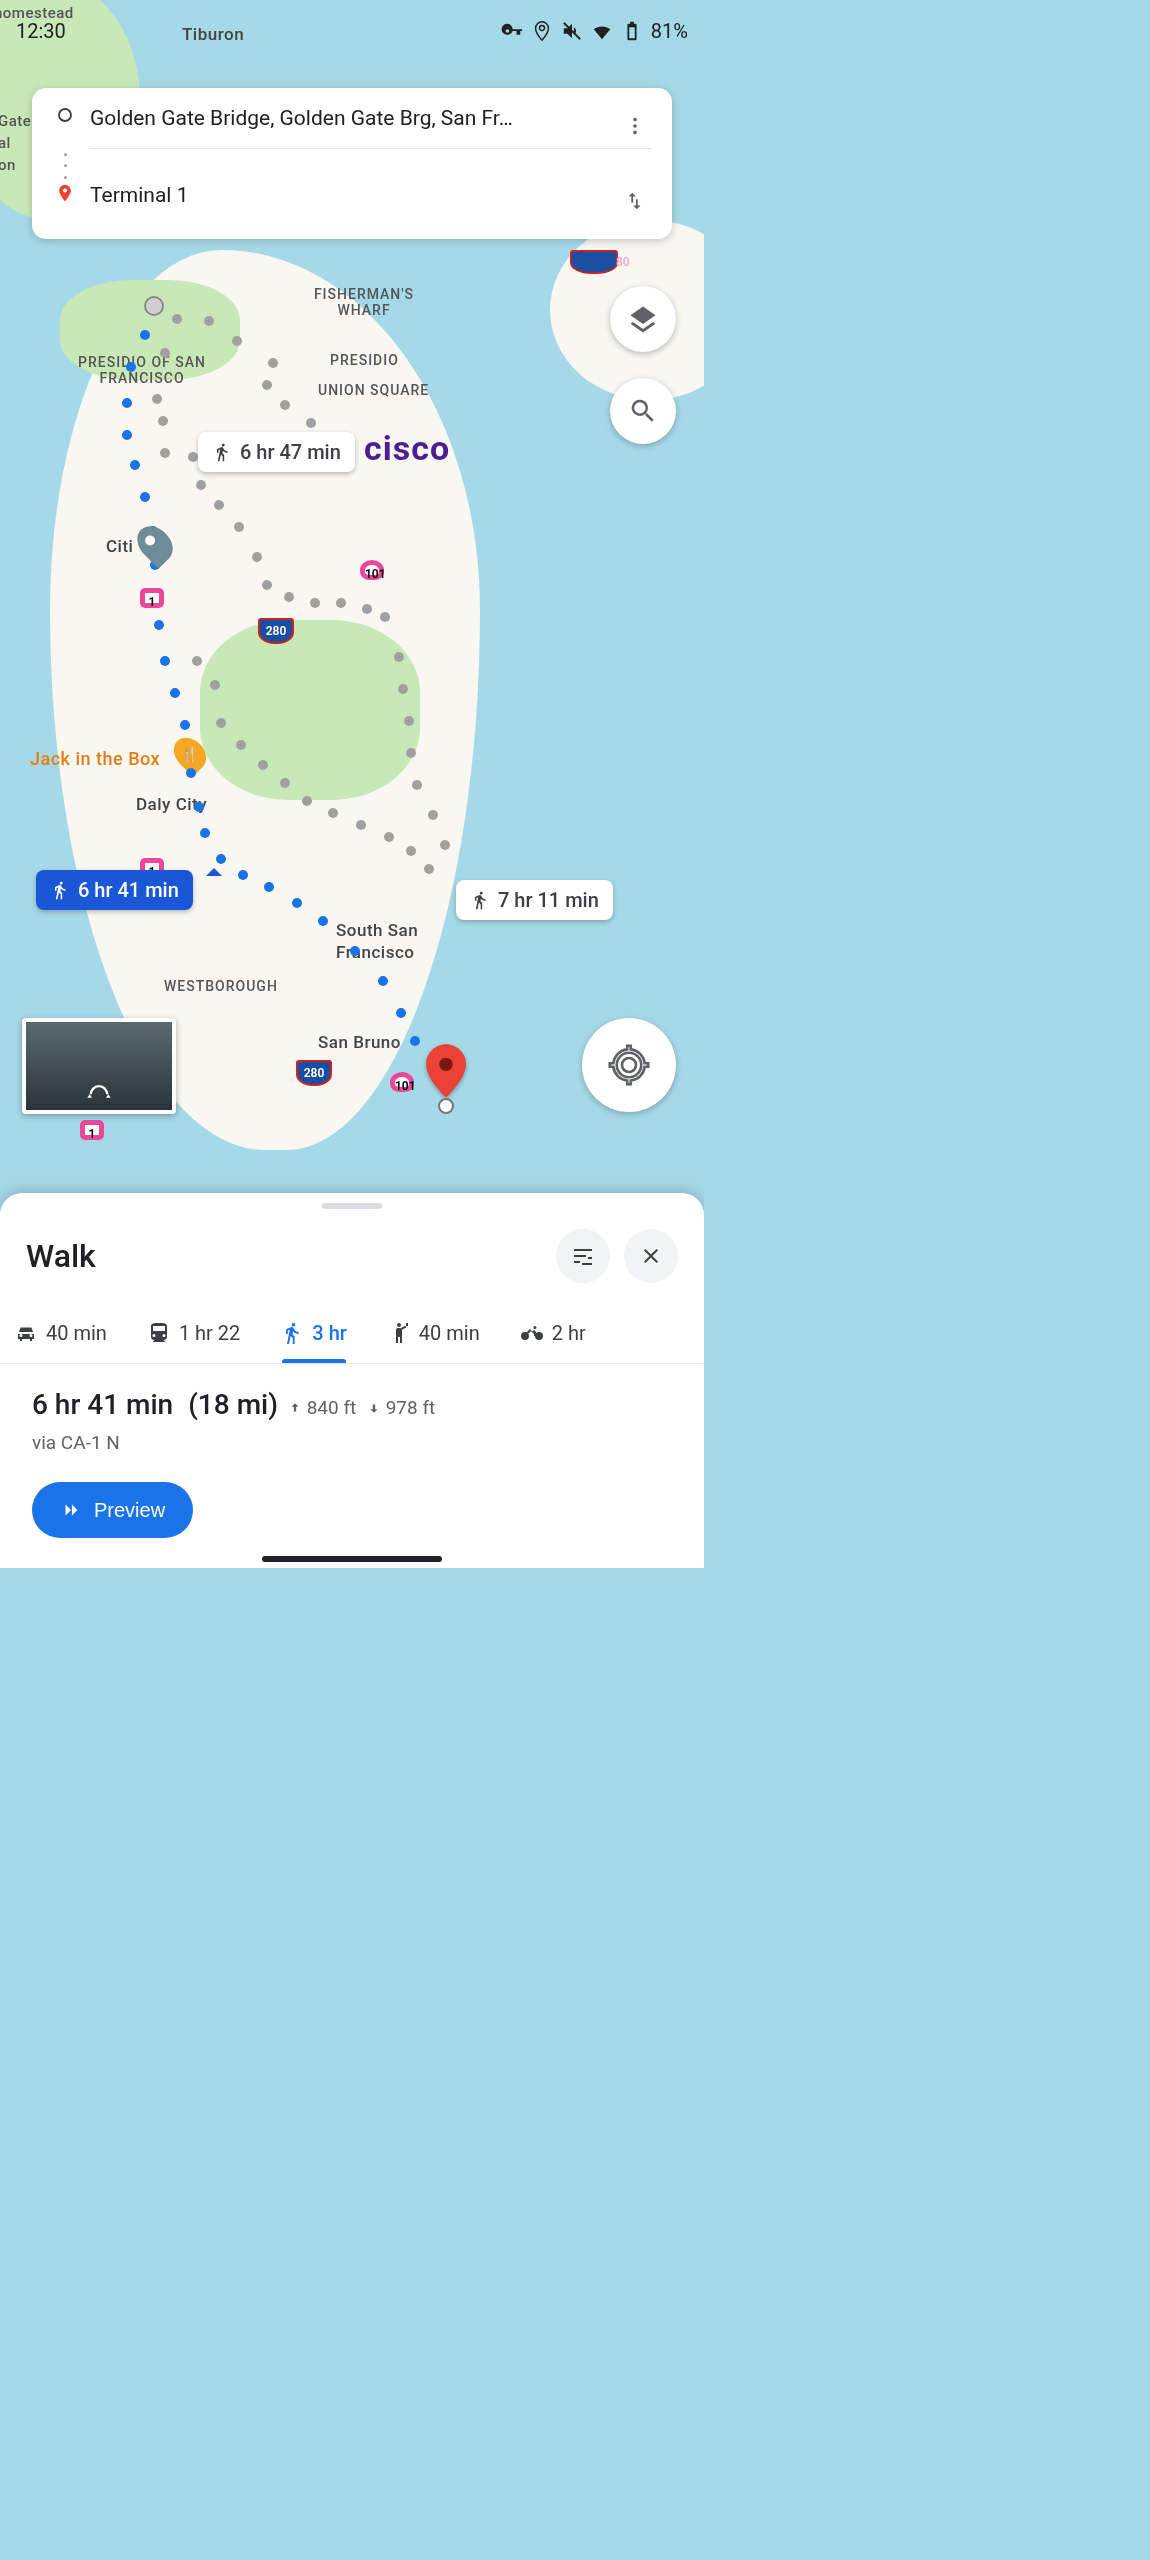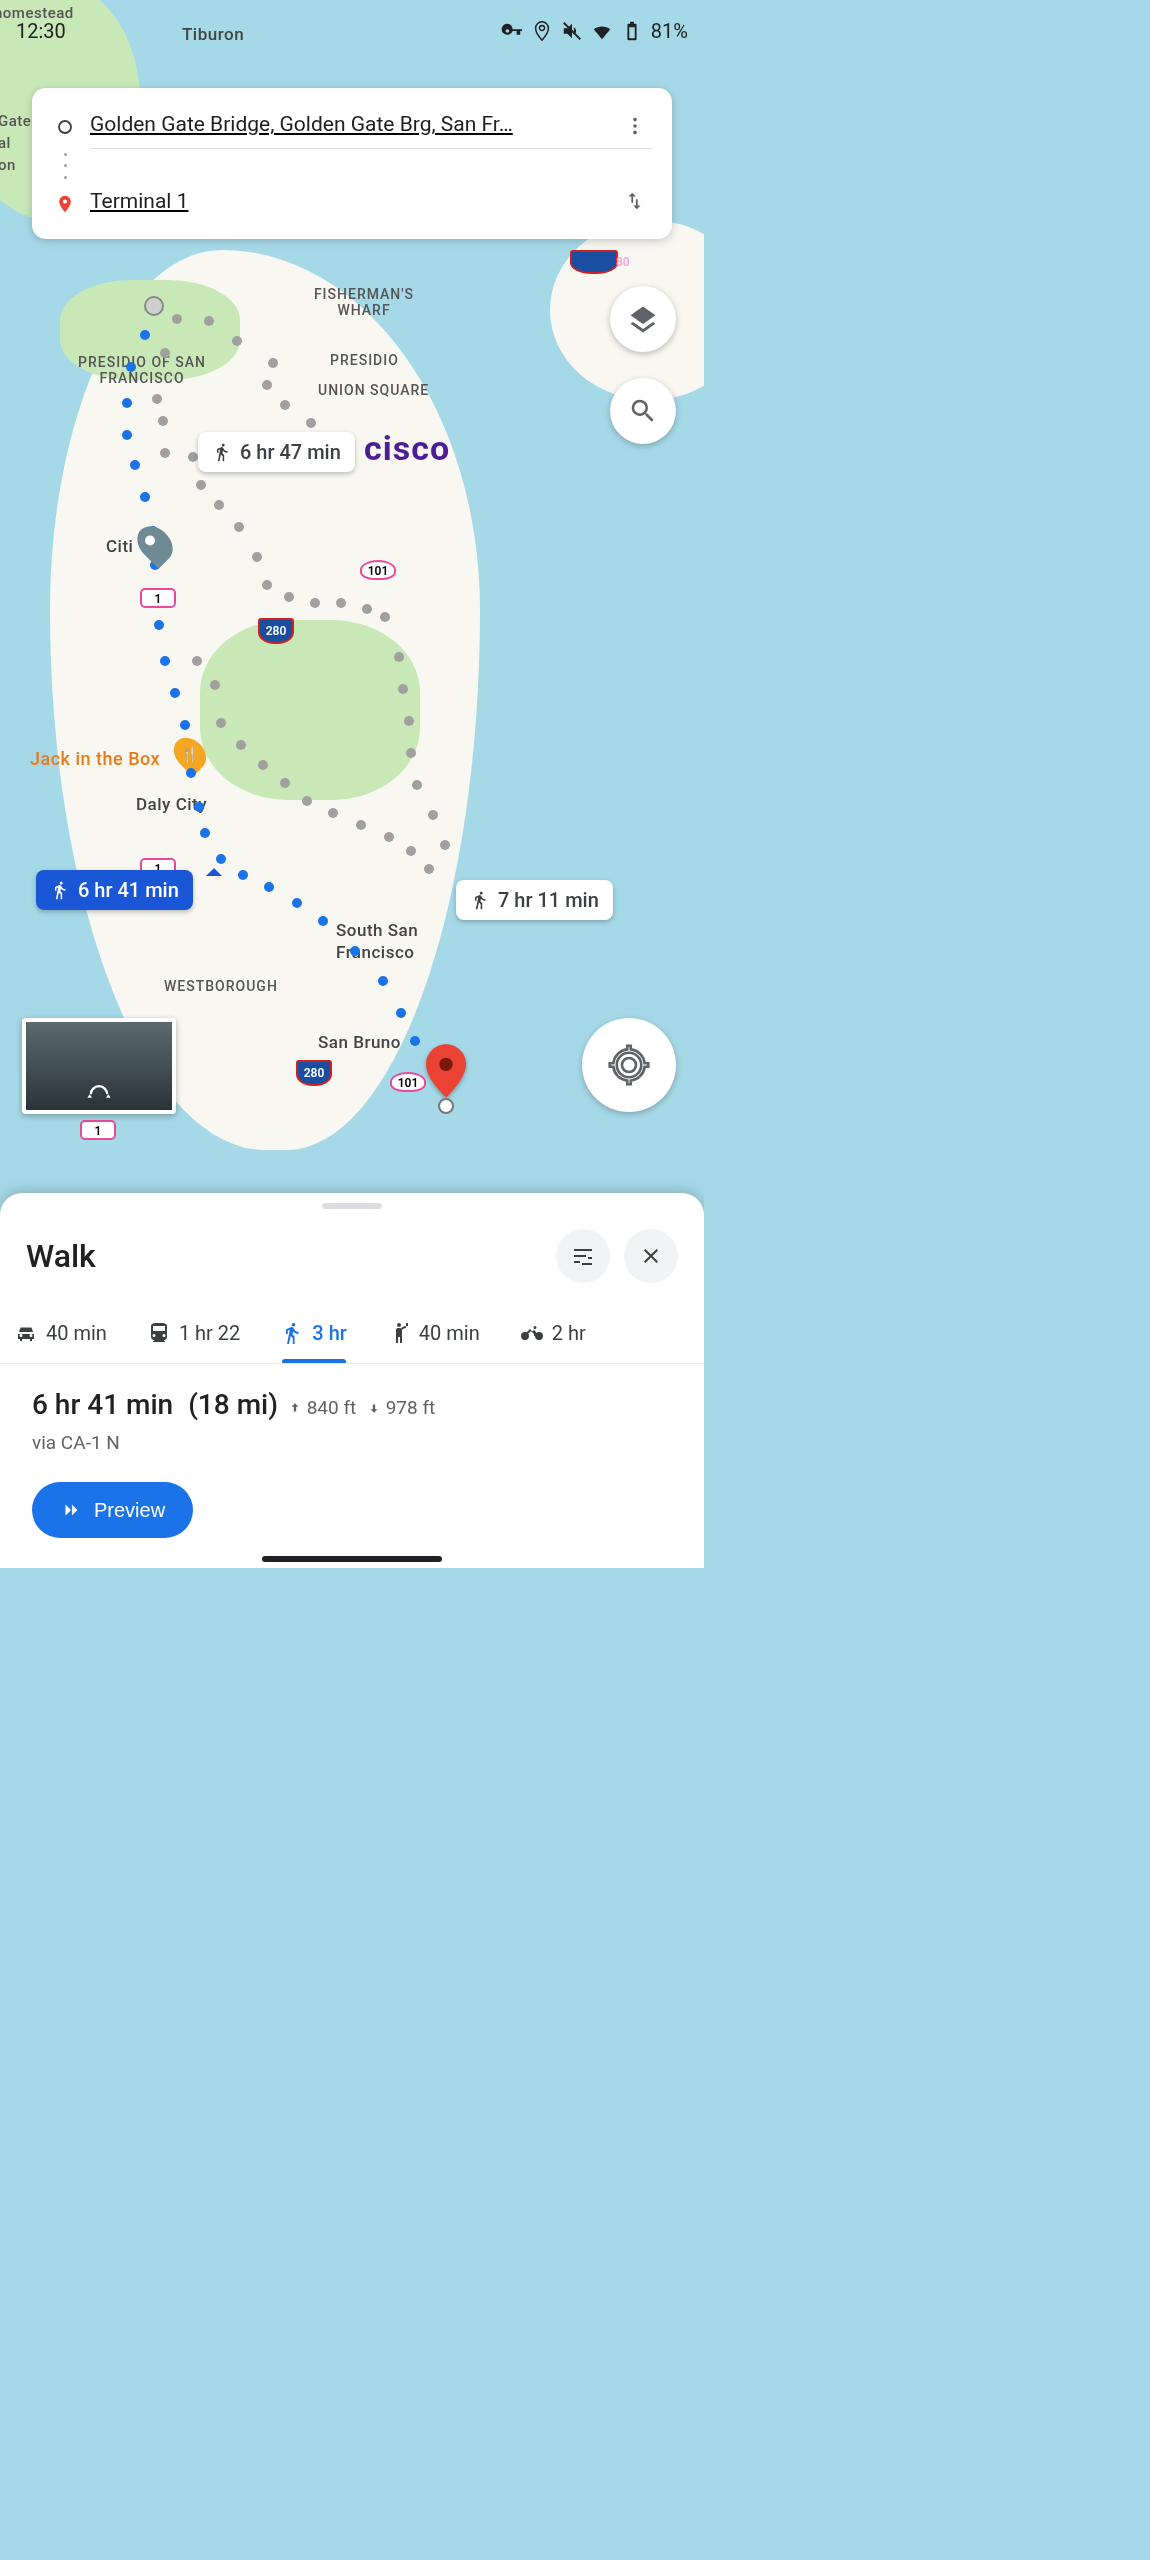--- a/index.html
+++ b/index.html
@@ -12,21 +12,21 @@
   .status-right svg { width: 22px; height: 22px; fill: #202124; }
 
   
   .map-area { position: absolute; inset: 0; background: #a6d9e8; }
   .land { position: absolute; background: #f8f7f2; }
   .land.sf { left: 50px; top: 250px; width: 430px; height: 900px; border-radius: 40% 60% 45% 50% / 40% 40% 60% 60%; }
   .land.top-left { left: -40px; top: -20px; width: 180px; height: 240px; background: #c9e8b8; border-radius: 50%; }
   .land.top-right { left: 550px; top: 220px; width: 200px; height: 180px; border-radius: 50%; }
   .land.presidio { left: 60px; top: 280px; width: 180px; height: 100px; background: #c9e8b8; border-radius: 40%; }
   .land.park { left: 200px; top: 620px; width: 220px; height: 180px; background: #c9e8b8; border-radius: 40%; }
-  .hwy { position: absolute; background: #fff; width: 36px; height: 20px; border: 2px solid #ec4899; border-radius: 5px; font-size: 12px; text-align: center; line-height: 18px; font-weight: 600; }
+  .hwy { position: absolute; background: #fff; width: 24px; height: 20px; border: 5px solid #ec4899; border-radius: 5px; font-size: 12px; text-align: center; line-height: 18px; font-weight: 600; }
   .hwy.us { border-radius: 50% 50% 40% 40%; }
   .hwy.i280 { background: #1a4ea0; color: #fff; border: 2px solid #c22; width: 36px; height: 26px; line-height: 22px; border-radius: 3px 3px 45% 45%; }
   .hwy.i80 { background: #1a4ea0; color: #f9a8d4; border: 2px solid #c22; width: 32px; height: 24px; line-height: 20px; border-radius: 3px 3px 45% 45%; padding-left: 44px; }
 
   .map-text { position: absolute; color: #555; font-size: 15px; font-weight: 500; letter-spacing: .5px; }
   .map-text.small { font-size: 14px; letter-spacing: 1px; }
   .map-text.city { font-size: 17px; color: #444; }
   .map-text.big { font-size: 34px; font-weight: 700; color: #4c1d95; letter-spacing: 1px; }
   .map-text.orange { color: #e67c17; font-size: 18px; }
   .food-pin { position: absolute; width: 28px; height: 36px; background: #f5a623; border-radius: 50% 50% 50% 0; transform: rotate(-45deg); display:flex; align-items:center; justify-content:center; }
@@ -42,21 +42,21 @@
   .dest-pin svg { width: 40px; height: 54px; fill: #ea4335; filter: drop-shadow(0 2px 2px rgba(0,0,0,.3)); }
   .dest-dot { position:absolute; width:16px; height:16px; background:#fff; border:2px solid #777; border-radius:50%; }
 
   .route-bubble { position: absolute; background: #fff; border-radius: 8px; padding: 8px 14px; font-size: 20px; font-weight: 500; color: #3c4043; display: flex; align-items: center; gap: 8px; box-shadow: 0 2px 5px rgba(0,0,0,.25); }
   .route-bubble.active { background: #1a57d6; color: #fff; }
   .route-bubble.active::after { content:""; position:absolute; top:-10px; left:170px; border:8px solid transparent; border-bottom-color:#1a57d6; }
   .route-bubble svg { width: 20px; height: 20px; fill: currentColor; }
 
   
   .dir-card { position: absolute; top: 88px; left: 32px; right: 32px; background: #fff; border-radius: 14px; box-shadow: 0 2px 10px rgba(0,0,0,.2); padding: 18px 20px 14px; z-index: 40; }
-  .dir-row { display: flex; align-items: center; min-height: 42px; text-decoration: underline; }
+  .dir-row { display: flex; align-items: flex-start; min-height: 42px; }
   .dir-row .marker { width: 26px; display:flex; justify-content:center; }
   .dir-row .txt { flex: 1; font-size: 21px; color: #202124; margin-left: 12px; padding-bottom: 6px; white-space: nowrap; overflow: hidden; text-overflow: ellipsis; }
   hr.waypoint-divider { border:none; border-top:1px solid #e0e0e0; margin: 0 0 0 38px; }
   .mid-dots { width: 26px; height: 34px; display:flex; flex-direction:column; align-items:center; justify-content:space-around; }
   .mid-dots span { width:3px; height:3px; background:#9aa0a6; border-radius:50%; }
   .dir-actions { position:absolute; right: 12px; top: 0; bottom: 0; width: 50px; display:flex; flex-direction:column; justify-content:space-around; align-items:center; }
   .icon-btn { width: 44px; height: 44px; display:flex; align-items:center; justify-content:center; cursor:pointer; border-radius:50%; }
   .icon-btn svg { width: 22px; height: 22px; fill: #5f6368; }
 
   

